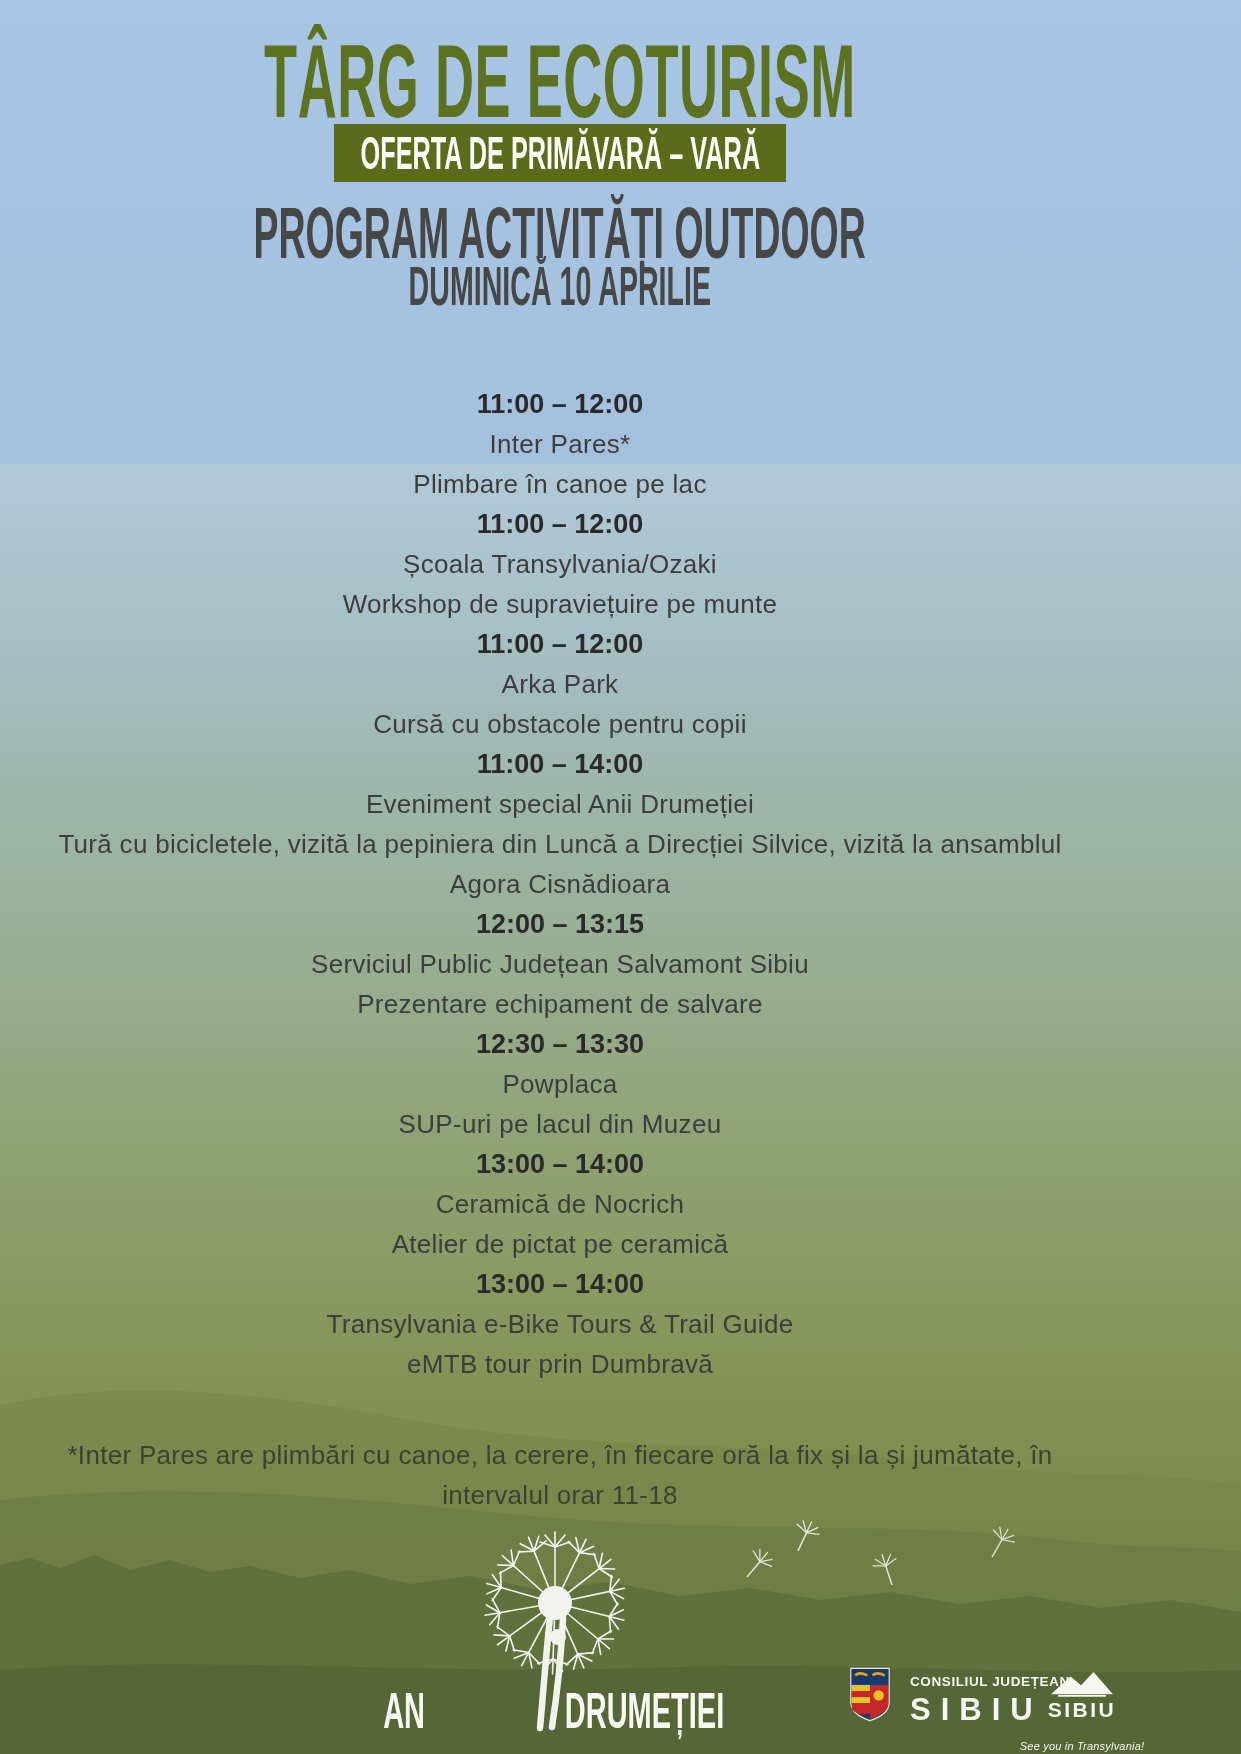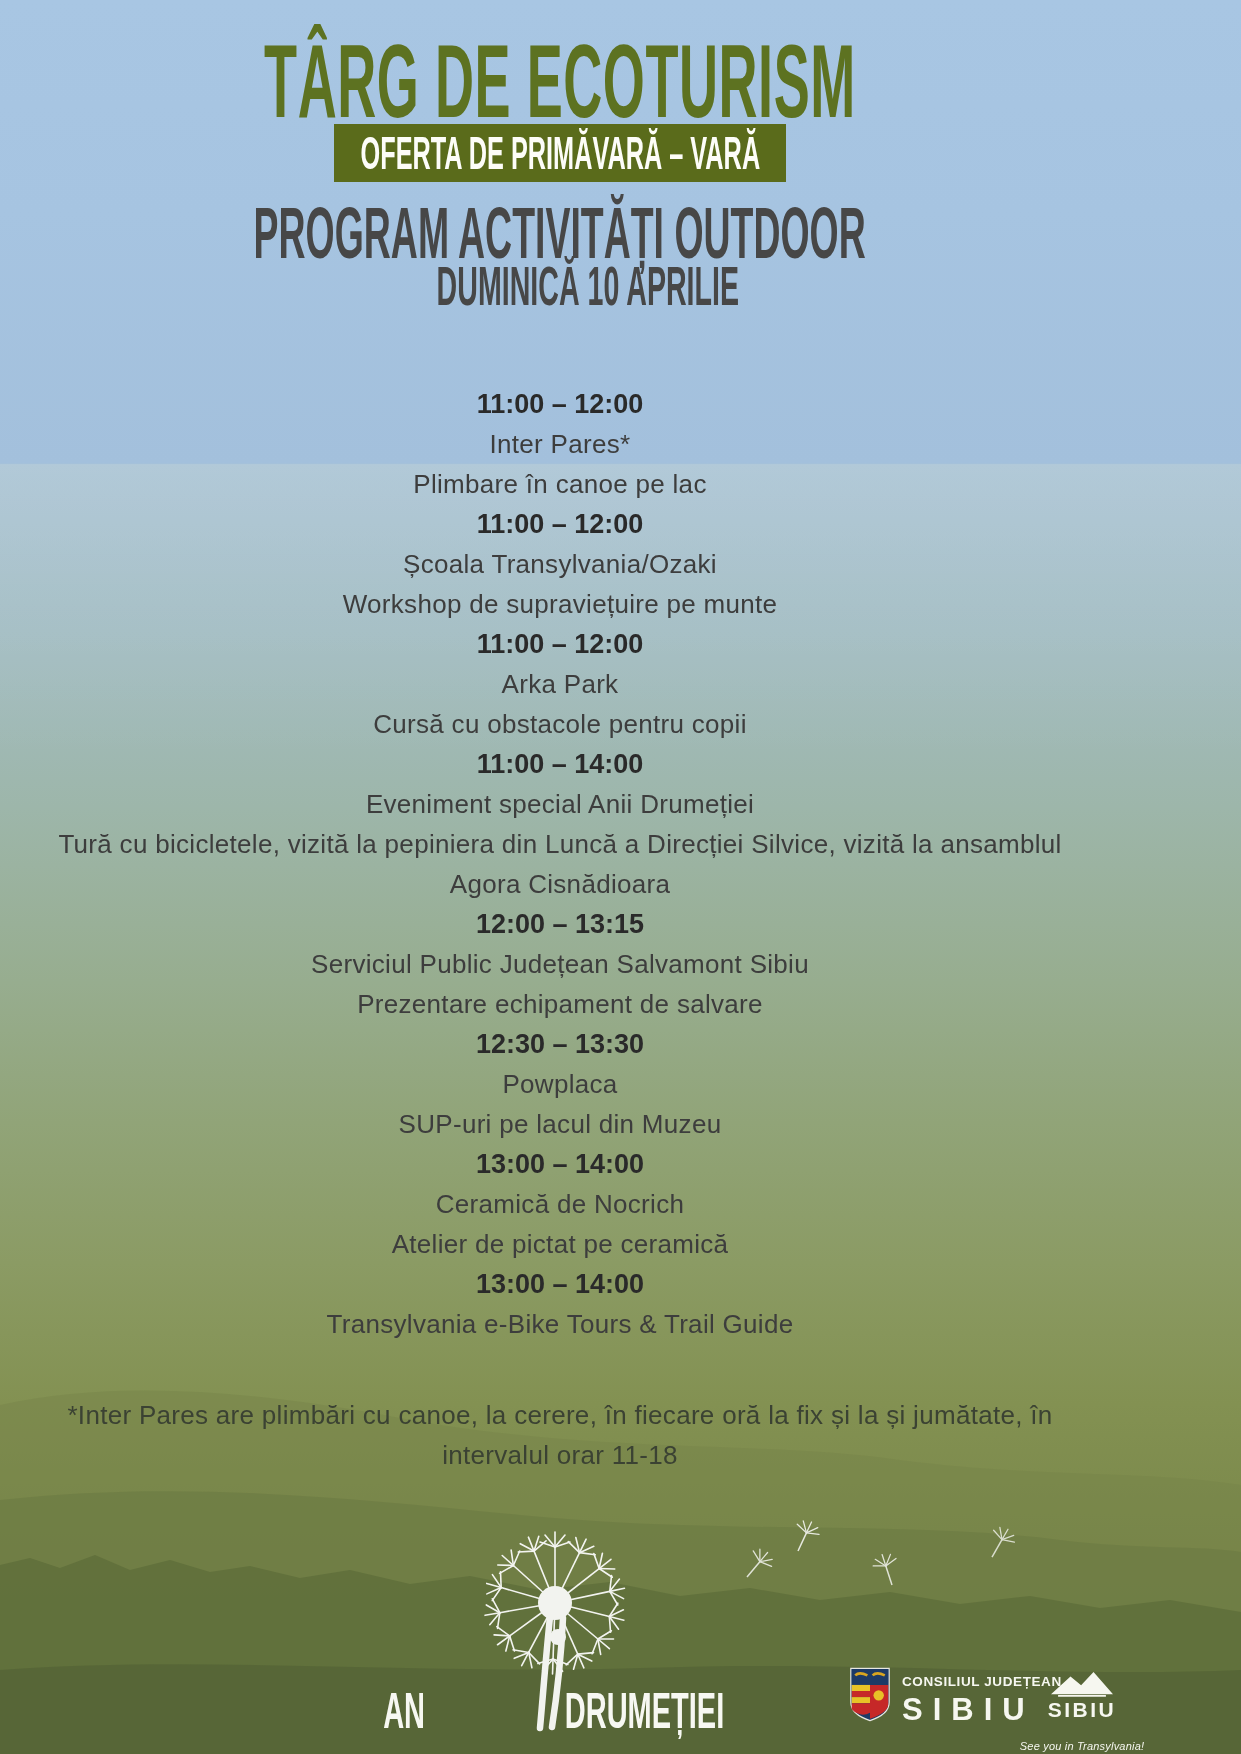--- a/index.html
+++ b/index.html
@@ -17,32 +17,32 @@
   .content{position:absolute;left:0;top:0;width:1120px;}
   .center-row{display:flex;justify-content:center;position:absolute;left:0;width:1120px;}
   .sx{display:inline-block;white-space:nowrap;transform-origin:50% 50%;}
   .title-row{top:22px;}
   .title{font-size:104px;font-weight:bold;color:#5d7221;letter-spacing:1px;transform:scaleX(0.52);}
   .banner-row{top:124px;}
   .banner{background:#5a6b1b;width:452px;height:58px;display:flex;align-items:center;justify-content:center;}
   .banner-text{font-size:46px;font-weight:bold;color:#fdfdf8;transform:scaleX(0.55);}
   .heading-row{top:192px;}
   .heading{font-size:72px;font-weight:bold;color:#474747;transform:scaleX(0.52);}
-  .subheading-row{top:254px;margin-left:28px;}
+  .subheading-row{top:254px;}
   .subheading{font-size:55px;font-weight:bold;color:#474747;transform:scaleX(0.52);}
   .schedule{position:absolute;left:40px;top:384px;width:1040px;text-align:center;}
   .line{font-size:26px;line-height:40px;color:#3d3d3d;letter-spacing:0.3px;}
   .time{font-size:27px;font-weight:bold;color:#2a2a2a;letter-spacing:0px;}
   .footnote{margin-top:51px;font-size:26px;line-height:40px;color:#3b4233;letter-spacing:0.3px;}
   .dandelion{position:absolute;left:400px;top:1465px;width:640px;height:282px;opacity:0.92;}
   .anii-row{position:absolute;left:0;top:1682px;width:1150px;display:flex;justify-content:center;}
   .anii-text{display:flex;align-items:flex-start;gap:66px;color:#f7f8f2;}
   .anii-word{font-size:50px;font-weight:bold;transform:scaleX(0.58);transform-origin:50% 0;white-space:nowrap;}
   .cj-logo{position:absolute;left:850px;top:1666px;display:flex;align-items:flex-start;}
-  .cj-col{margin-left:12px;color:#f6f7f0;}
+  .cj-col{margin-left:20px;color:#f6f7f0;}
   .cj-line1{font-size:13.5px;font-weight:bold;letter-spacing:0.6px;margin-top:8px;}
   .cj-line2{font-size:31px;font-weight:bold;letter-spacing:10px;margin-top:3px;}
   .tourism-logo{position:absolute;left:1036px;top:1670px;width:92px;display:flex;flex-direction:column;align-items:center;color:#f6f7f0;}
   .tourism-name{font-size:21px;font-weight:bold;letter-spacing:2.5px;margin-top:1px;}
   .tourism-tagline{font-size:11px;font-style:italic;letter-spacing:0.2px;margin-top:18px;white-space:nowrap;}
 </style>
 </head>
 <body>
 
 <div class="poster">
@@ -116,20 +116,21 @@
 
       <div>
         <div class="line time">13:00 – 14:00</div>
         <div class="line">Ceramică de Nocrich</div>
         <div class="line">Atelier de pictat pe ceramică</div>
       </div>
 
       <div>
         <div class="line time">13:00 – 14:00</div>
         <div class="line">Transylvania e-Bike Tours &amp; Trail Guide</div>
+        <div class="line">eMTB tour prin Dumbravă</div>
       </div>
 
       <div class="footnote">*Inter Pares are plimbări cu canoe, la cerere, în fiecare oră la fix și la și jumătate, în intervalul orar 11-18</div>
     </div>
   </div>
 
   <svg class="dandelion" viewBox="0 0 640 282">
     <defs>
       <g id="pappus" stroke="#ffffff" fill="none" stroke-width="1.6" stroke-linecap="round">
         <line x1="0" y1="0" x2="0" y2="-15"></line>

